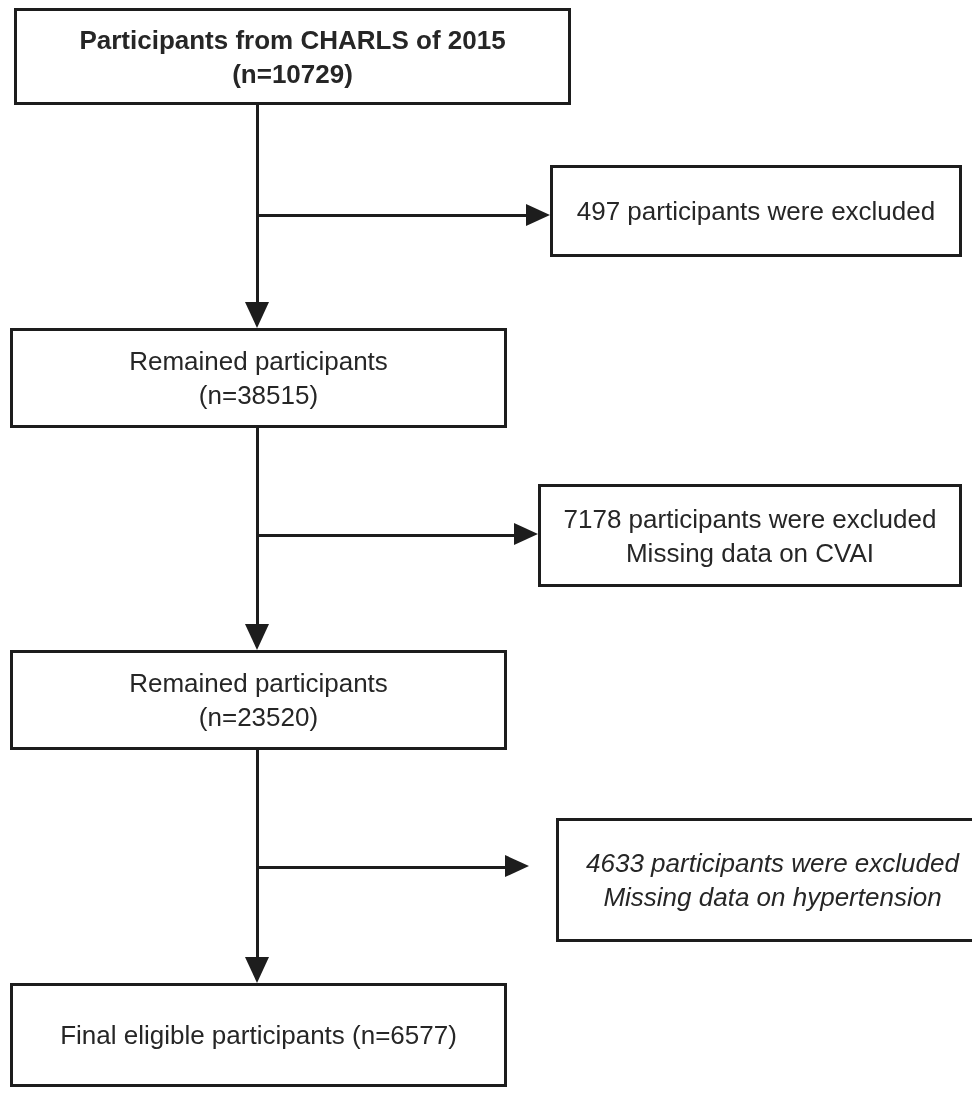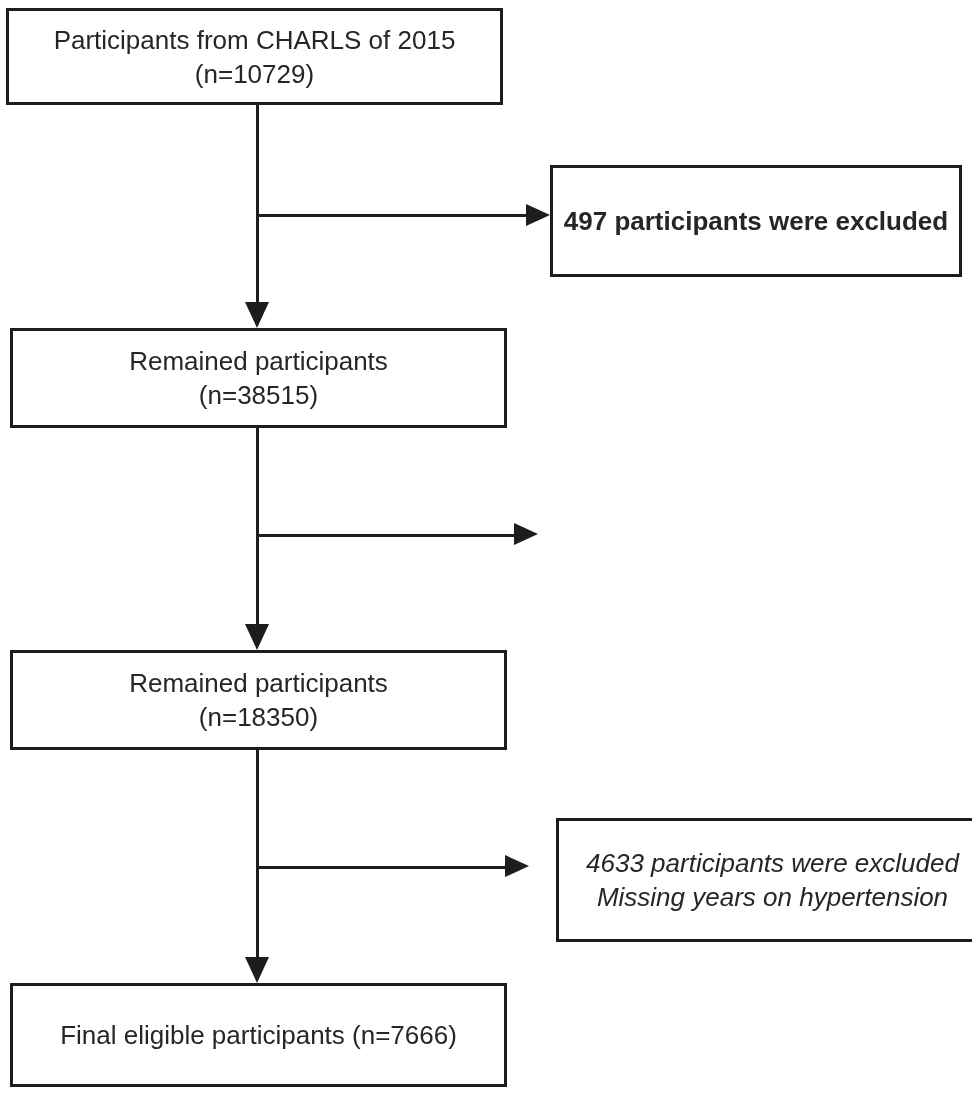--- a/index.html
+++ b/index.html
@@ -57,47 +57,51 @@
     border-top: 11px solid transparent;
     border-bottom: 11px solid transparent;
     border-left: 24px solid var(--border, #1d1d1d);
   }
 </style>
 </head>
 <body>
 
 <div class="canvas" style="--border: #1d1d1d; --text: #262626; --bg: #ffffff;">
 
-  <div class="box" style="left:6px; top:8px; width:497px; height:97px;">
+  <div class="box" style="left:14px; top:8px; width:557px; height:97px;font-weight:bold;">
     <div class="bl">Participants from CHARLS of 2015</div>
     <div class="bl">(n=10729)</div>
   </div>
 
   <div class="box" style="left:10px; top:328px; width:497px; height:100px;">
     <div class="bl">Remained participants</div>
     <div class="bl">(n=38515)</div>
   </div>
 
   <div class="box" style="left:10px; top:650px; width:497px; height:100px;">
     <div class="bl">Remained participants</div>
-    <div class="bl">(n=18350)</div>
+    <div class="bl">(n=23520)</div>
   </div>
 
   <div class="box" style="left:10px; top:983px; width:497px; height:104px;">
-    <div class="bl">Final eligible participants (n=7666)</div>
+    <div class="bl">Final eligible participants (n=6577)</div>
   </div>
 
-  <div class="box" style="left:550px; top:165px; width:412px; height:112px;font-weight:bold;">
+  <div class="box" style="left:550px; top:165px; width:412px; height:92px;">
     <div class="bl">497 participants were excluded</div>
   </div>
 
+  <div class="box" style="left:538px; top:484px; width:424px; height:103px;">
+    <div class="bl">7178 participants were excluded</div>
+    <div class="bl">Missing data on CVAI</div>
+  </div>
 
   <div class="box" style="left:556px; top:818px; width:433px; height:124px;font-style:italic;">
     <div class="bl">4633 participants were excluded</div>
-    <div class="bl">Missing years on hypertension</div>
+    <div class="bl">Missing data on hypertension</div>
   </div>
 
   <div class="vline" style="left:256px; top:103px; height:202px;"></div>
   <div class="tri-down" style="left:245px; top:302px;"></div>
   <div class="hline" style="left:256px; top:214px; width:270px;"></div>
   <div class="tri-right" style="left:526px; top:204px;"></div>
 
   <div class="vline" style="left:256px; top:426px; height:201px;"></div>
   <div class="tri-down" style="left:245px; top:624px;"></div>
   <div class="hline" style="left:256px; top:534px; width:258px;"></div>

